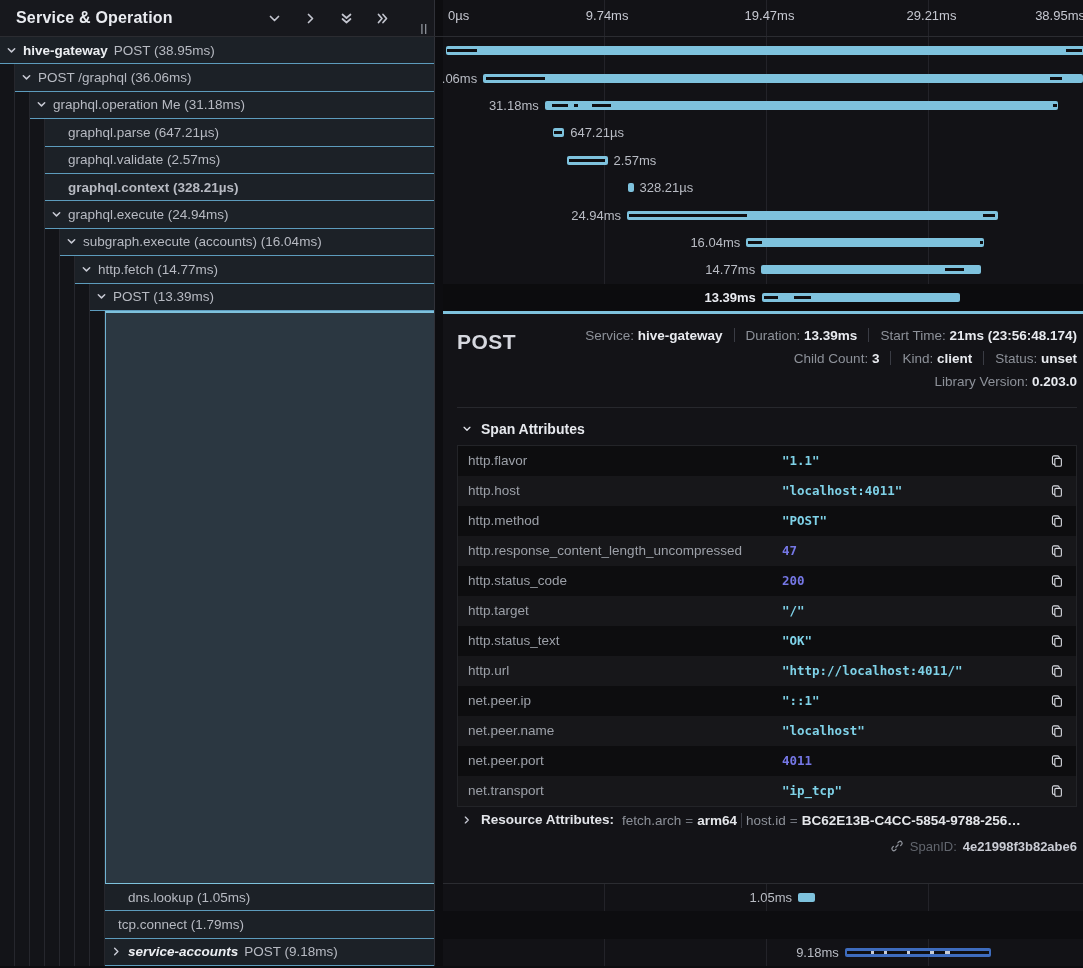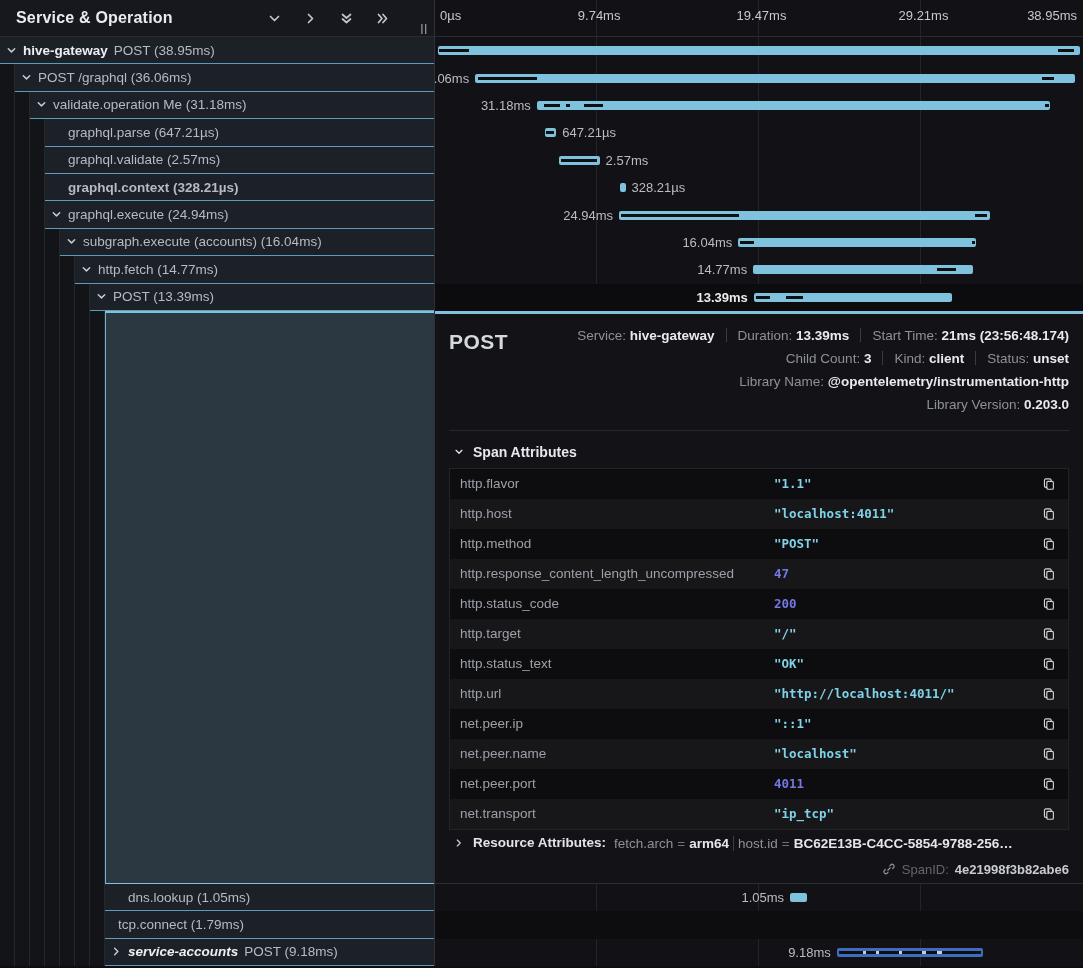--- a/index.html
+++ b/index.html
@@ -2,21 +2,21 @@
 <html><head>
 <meta charset="utf-8">
 <style>
   html,body{margin:0;padding:0;background:#0d0d10;}
   *{box-sizing:border-box;}
   #app{
     width:1083px;height:968px;overflow:hidden;position:relative;
     font-family:"Liberation Sans","DejaVu Sans",sans-serif;
     background:#0d0d10;color:#b4b7c0;display:flex;flex-direction:column;
   }
-  .row{display:flex;flex:0 0 auto;}
+  .row{display:flex;flex:0 0 auto;gap:8px;}
   .cell-left{width:435px;flex:0 0 435px;position:relative;display:flex;align-items:stretch;background:#131418;border-right:1px solid #303138;overflow:hidden;}
   .cell-right{width:648px;flex:0 0 648px;position:relative;overflow:hidden;background:#121216;}
   .gridlines{
     background-image:
       linear-gradient(to right,transparent 0,transparent calc(25% - 1px),#232329 calc(25% - 1px),#232329 25%,transparent 25%),
       linear-gradient(to right,transparent 0,transparent calc(50% - 1px),#232329 calc(50% - 1px),#232329 50%,transparent 50%),
       linear-gradient(to right,transparent 0,transparent calc(75% - 1px),#232329 calc(75% - 1px),#232329 75%,transparent 75%);
   }
   
   .hdr{height:37px;border-bottom:1px solid #2b2c31;}
@@ -171,21 +171,21 @@
       </div>
       <div class="row span-row">
         <div class="cell-left">
           <div class="guides" style="width: 30px;"></div>
           <div class="name-wrap">
             <span class="chev">
               <svg width="11" height="11" viewBox="0 0 12 12">
                 <polyline points="2.5,4 6,7.5 9.5,4"></polyline>
               </svg>
             </span>
-            <span class="op">validate.operation Me (31.18ms)</span>
+            <span class="op">graphql.operation Me (31.18ms)</span>
           </div>
         </div>
         <div class="cell-right gridlines">
           <div class="bar" style="left: 15.7%; width: 79.2%;"></div>
           <div class="mk" style="left: 16.8%; width: 2.5%;"></div>
           <div class="mk" style="left: 20.2%; width: 0.6%;"></div>
           <div class="mk" style="left: 23%; width: 3%;"></div>
           <div class="mk" style="left: 94.2%; width: 0.5%;"></div>
           <div class="blabel" style="right: calc(84.3% + 6px);">31.18ms</div>
         </div>
@@ -310,21 +310,20 @@
       <div class="exp-guides"></div>
       <div class="exp-box"></div>
     </div>
     <div class="cell-right">
       <div class="detail">
         <div class="d-head">
           <div class="d-title">POST</div>
           <div class="d-meta" id="meta">
               <div class="d-meta-line"><span class="d-label">Service: </span><span class="d-value">hive-gateway</span><span class="d-sep"></span><span class="d-label">Duration: </span><span class="d-value">13.39ms</span><span class="d-sep"></span><span class="d-label">Start Time: </span><span class="d-value">21ms (23:56:48.174)</span></div>
               <div class="d-meta-line"><span class="d-label">Child Count: </span><span class="d-value">3</span><span class="d-sep"></span><span class="d-label">Kind: </span><span class="d-value">client</span><span class="d-sep"></span><span class="d-label">Status: </span><span class="d-value">unset</span></div>
-              <div class="d-meta-line"><span class="d-label">Library Name: </span><span class="d-value">@opentelemetry/instrumentation-http</span></div>
               <div class="d-meta-line"><span class="d-label">Library Version: </span><span class="d-value">0.203.0</span></div>
             </div>
         </div>
         <hr class="d-rule">
         <div class="sect-hdr">
           <span class="chev">
               <svg width="10" height="10" viewBox="0 0 12 12">
                 <polyline points="2.5,4 6,7.5 9.5,4"></polyline>
               </svg>
             </span>

